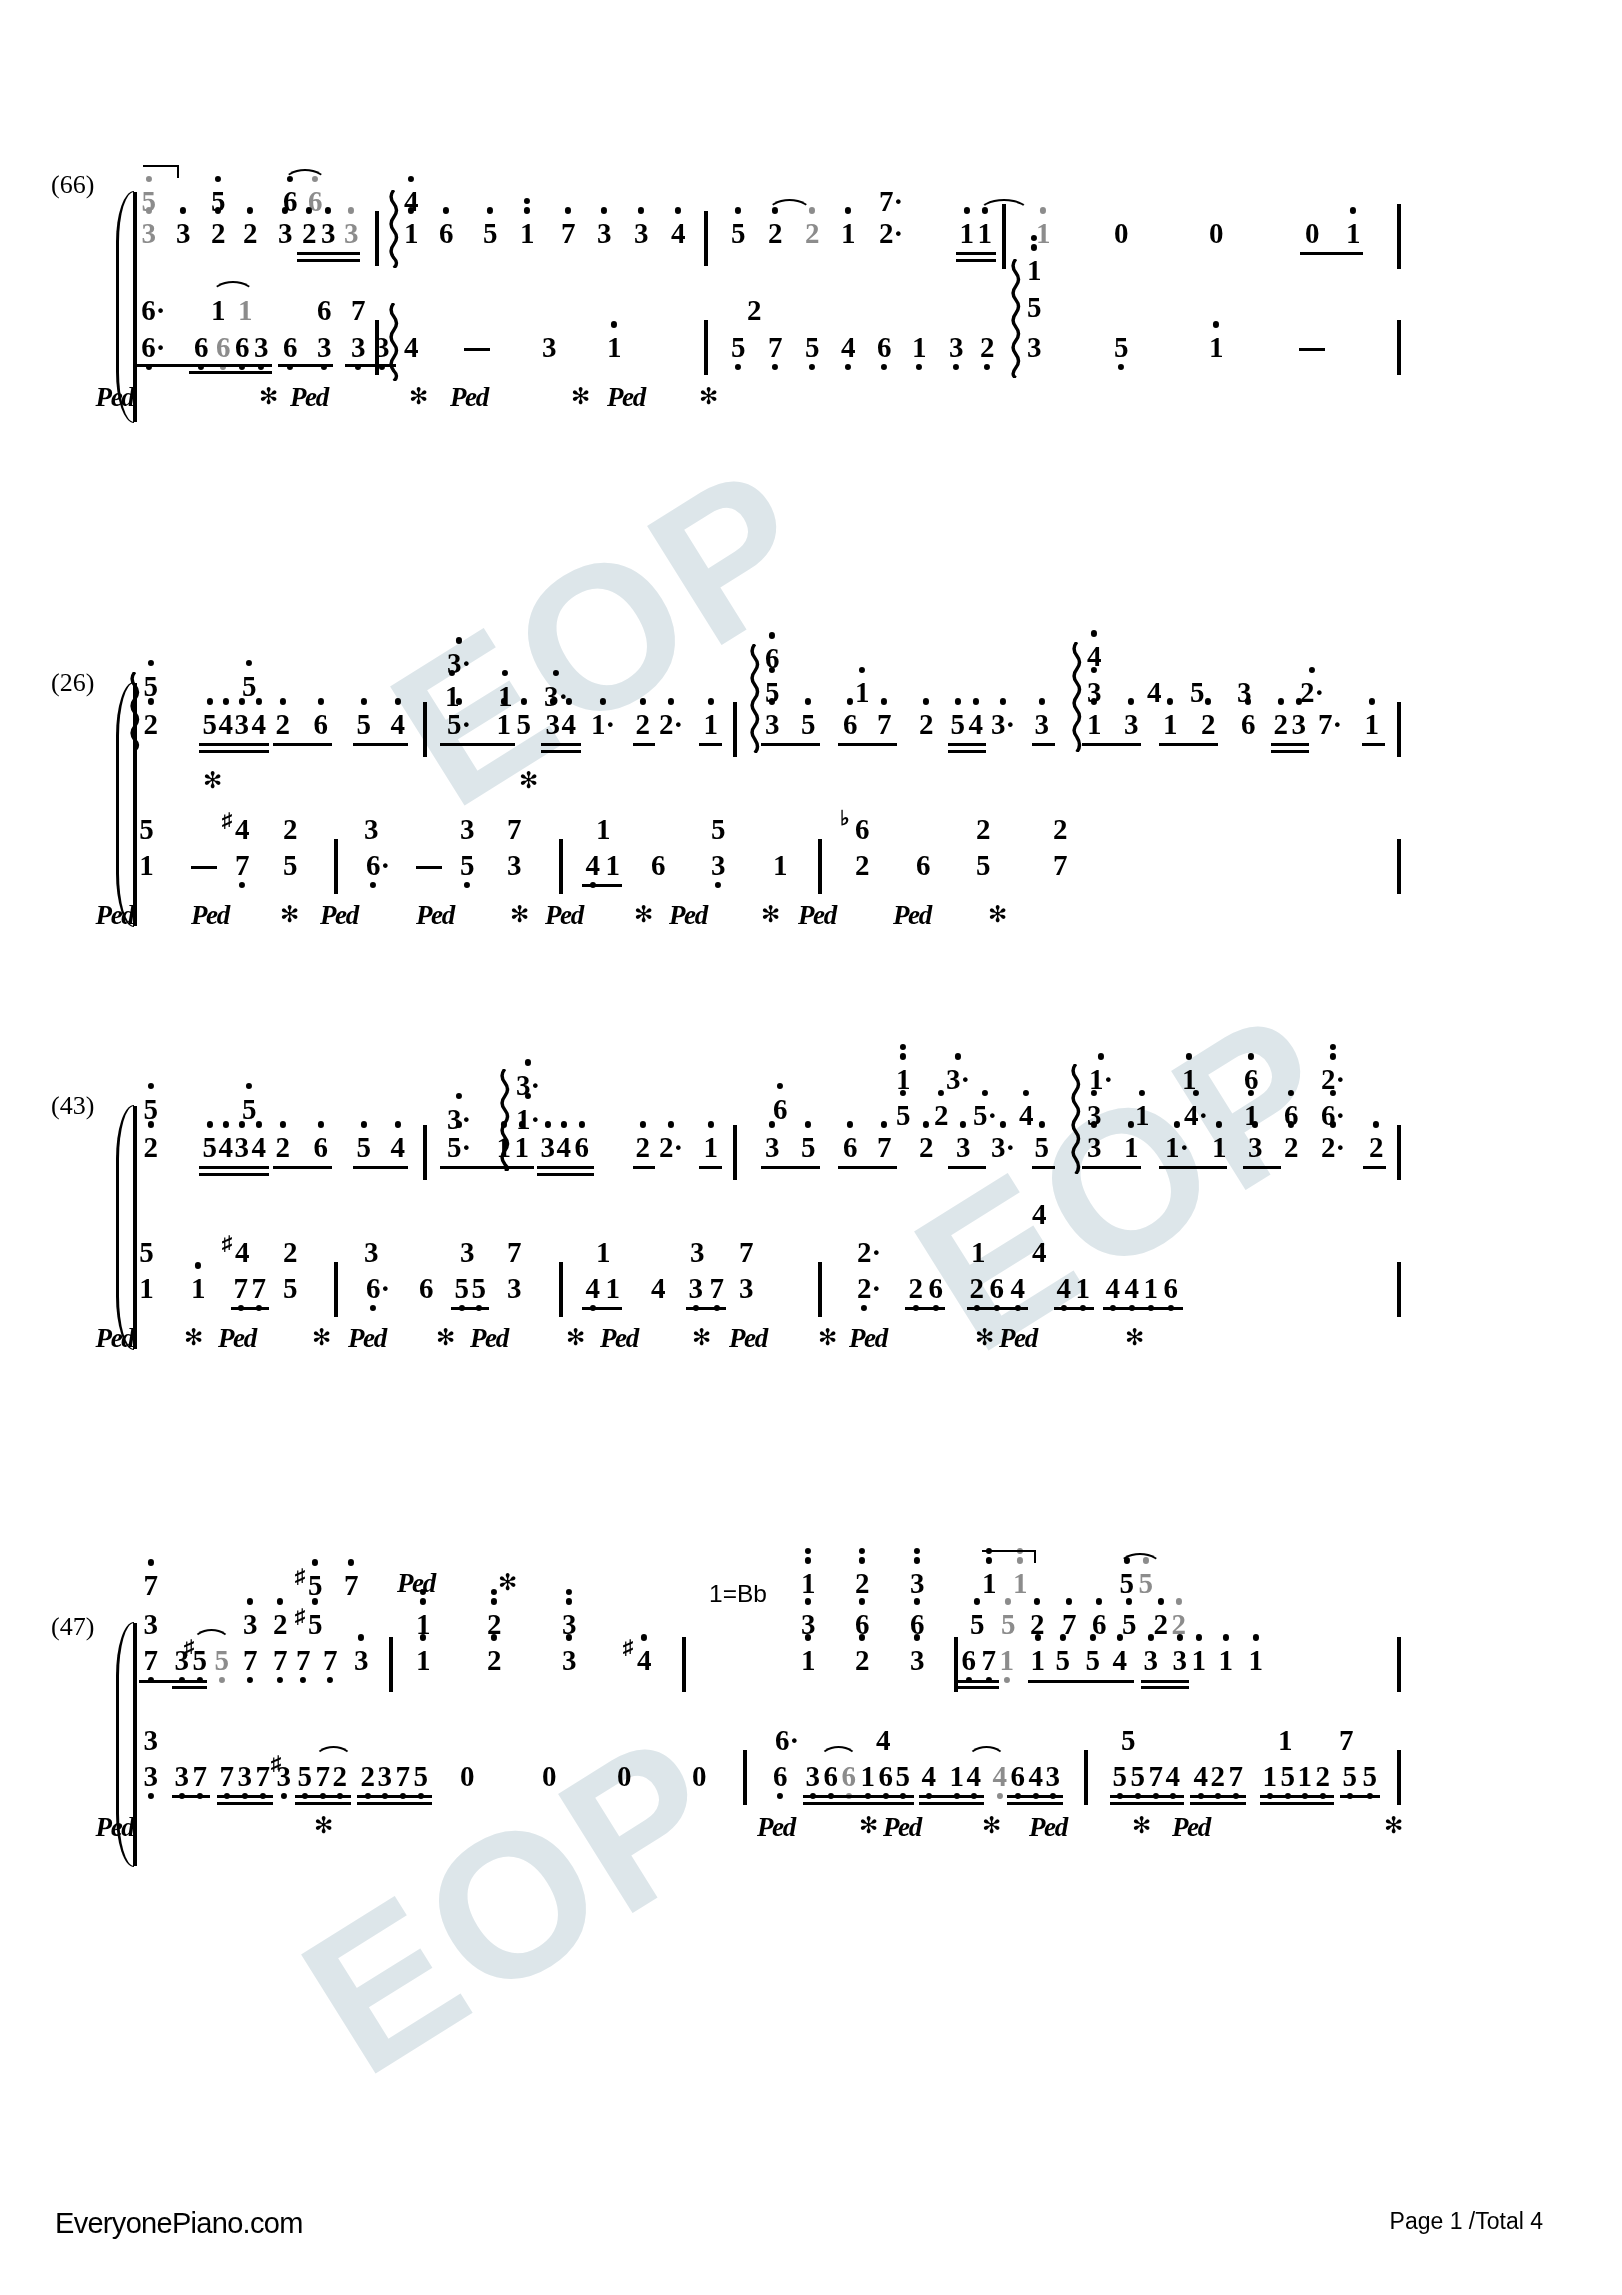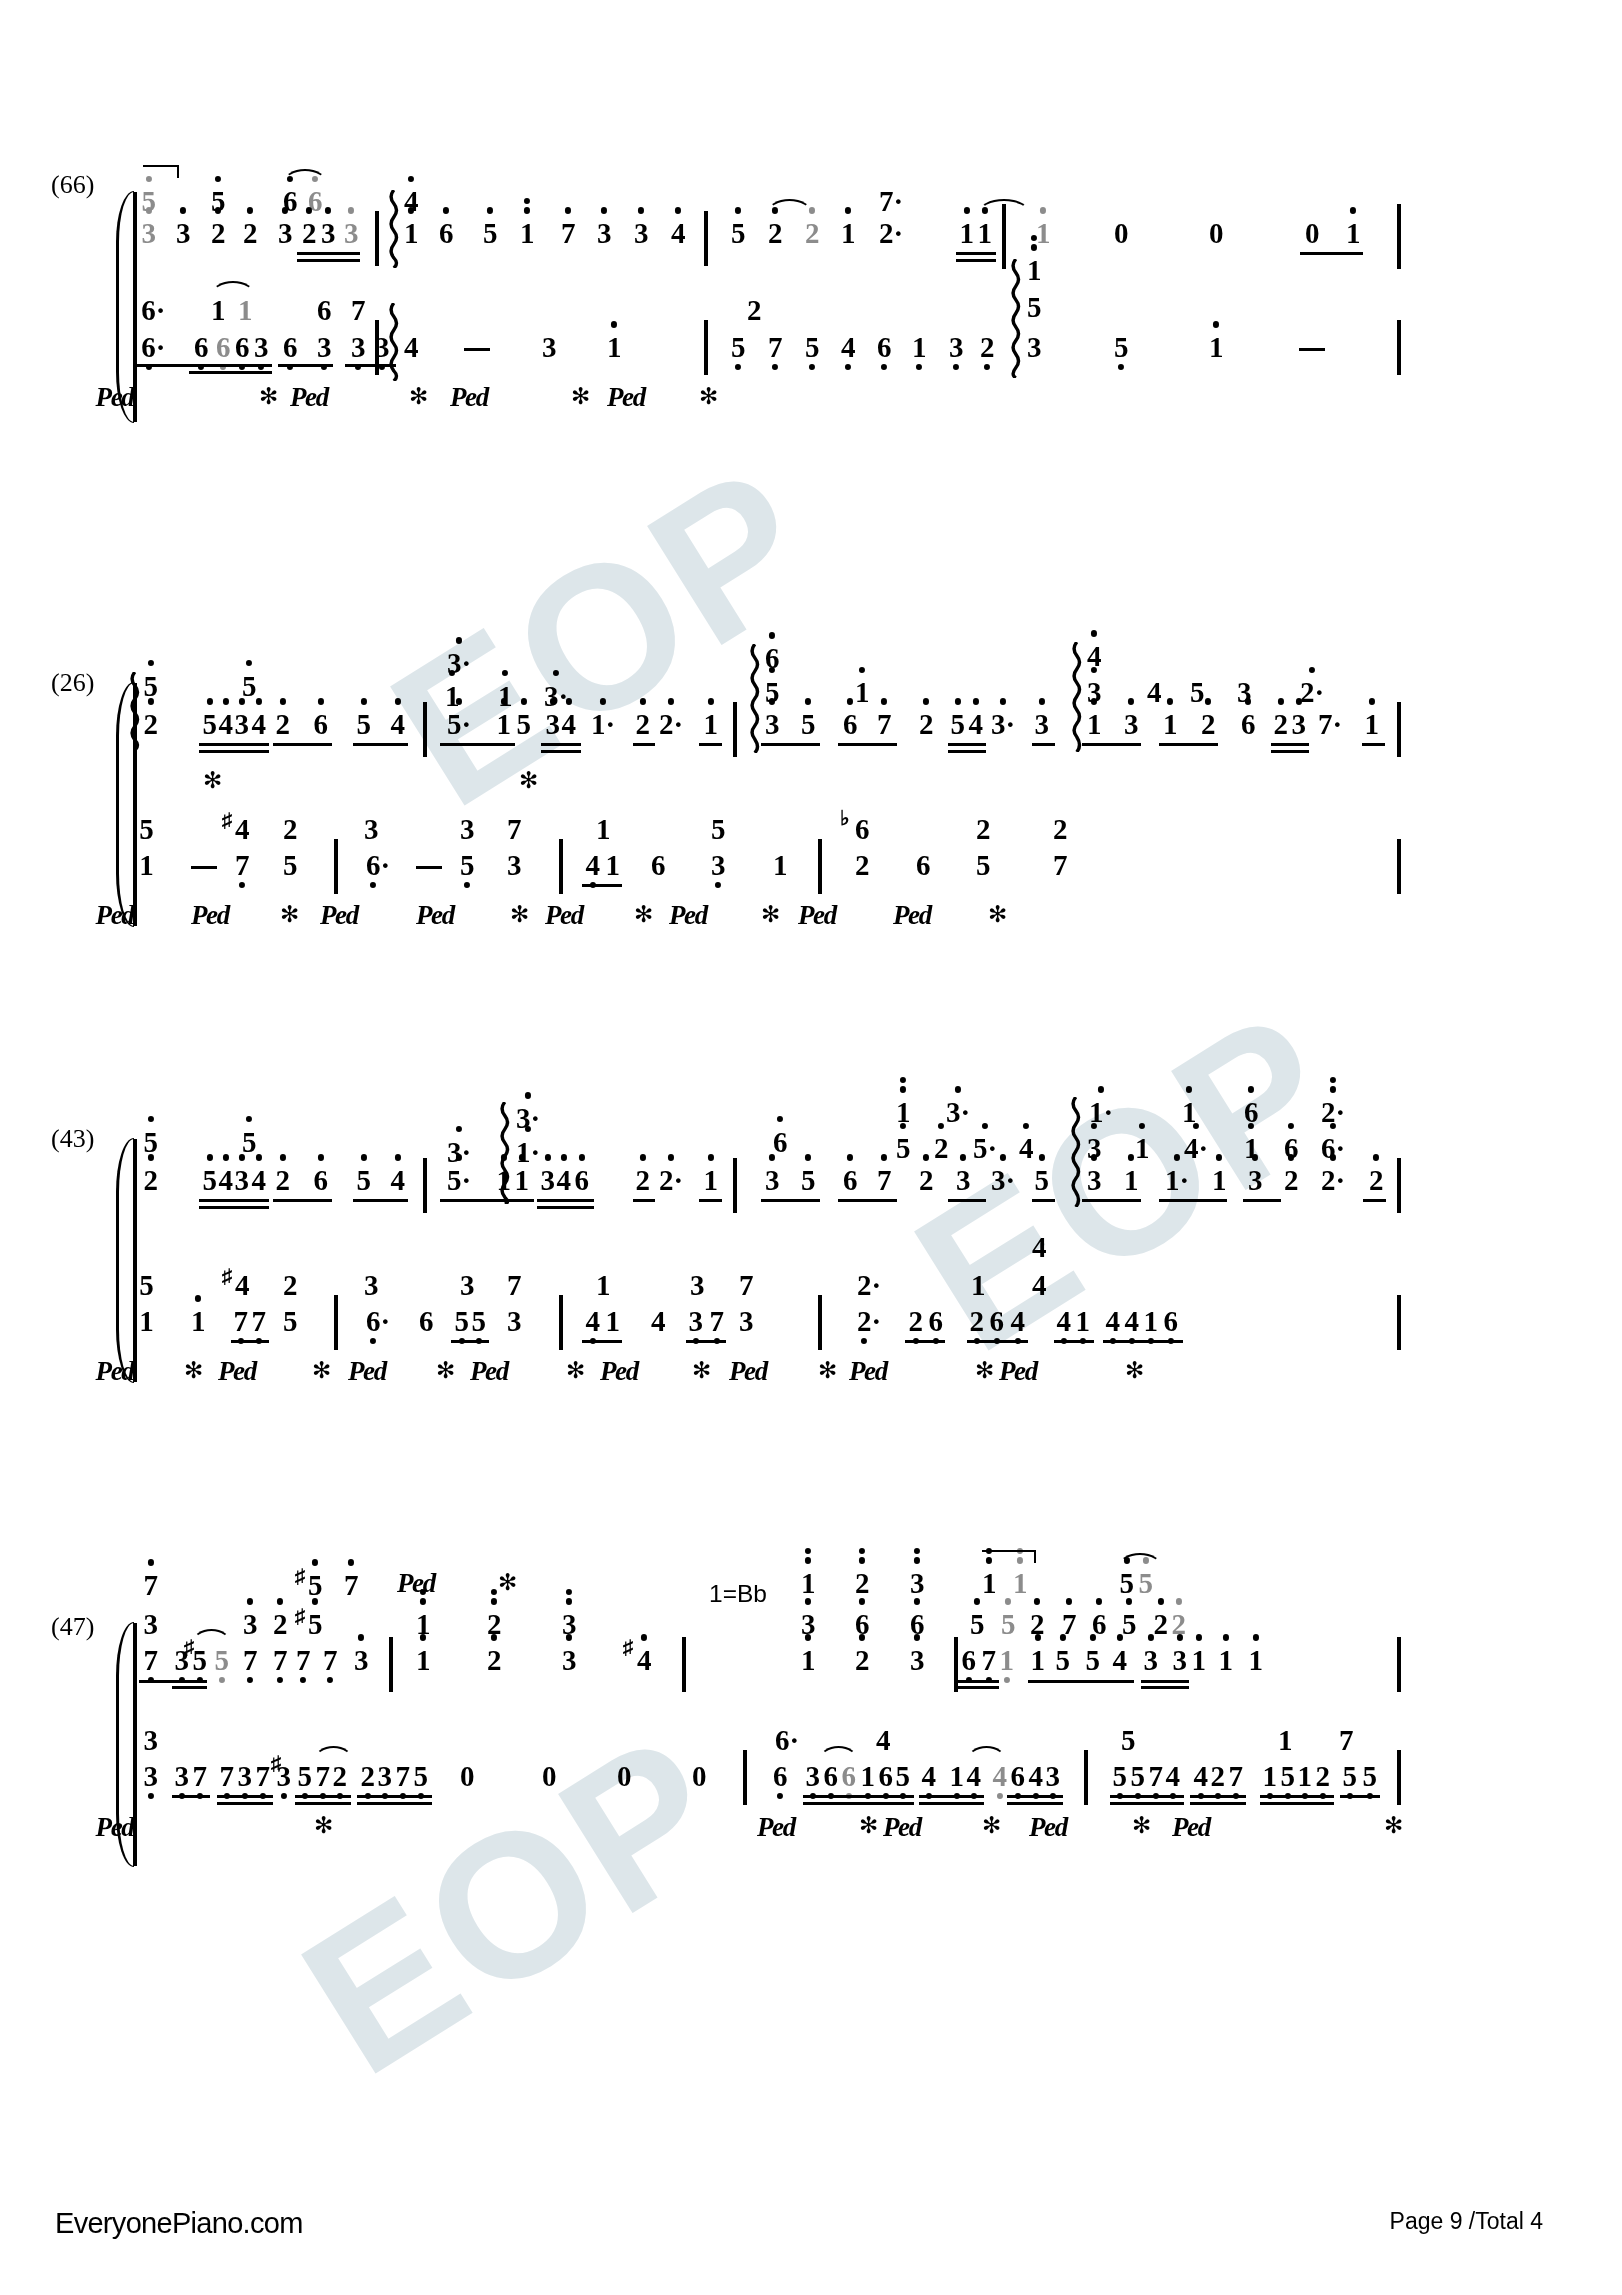--- a/index.html
+++ b/index.html
@@ -392,21 +392,21 @@
     <div class="pedstar" style="left:394px;top:228px;">✻</div>
     <div class="ped" style="left:429px;top:225px;">Ped</div>
     <div class="pedstar" style="left:518px;top:228px;">✻</div>
     <div class="ped" style="left:553px;top:225px;">Ped</div>
     <div class="pedstar" style="left:645px;top:228px;">✻</div>
     <div class="ped" style="left:682px;top:225px;">Ped</div>
     <div class="ped" style="left:777px;top:225px;">Ped</div>
     <div class="pedstar" style="left:872px;top:228px;">✻</div>
   </div>
 
-  <div class="system" id="sys3" style="left:116px;top:1131px;width:1390px;height:273px;">
+  <div class="system" id="sys3" style="left:116px;top:1098px;width:1390px;height:273px;">
 
     <div class="brace" style="left:0px;top:6.8px;height:245px;"></div>
     <div class="meas" style="left:-65px;top:-6.8px;">(43)</div>
 
     <div class="n" style="left:24.5px;top:-3.4px;width:20.4px;">5<span class="dotU"></span></div>
     <div class="n" style="left:123px;top:-3.4px;width:20.4px;">5<span class="dotU"></span></div>
     <div class="n" style="left:24.5px;top:35px;width:20.4px;">2<span class="dotU"></span></div>
     <div class="n" style="left:85px;top:35px;width:17.7px;">5<span class="dotU"></span></div>
     <div class="n" style="left:101px;top:35px;width:17.7px;">4<span class="dotU"></span></div>
     <div class="n" style="left:117px;top:35px;width:17.7px;">3<span class="dotU"></span></div>
@@ -743,16 +743,16 @@
     <div class="pedstar" style="left:743px;top:219px;">✻</div>
     <div class="ped" style="left:767px;top:217px;">Ped</div>
     <div class="pedstar" style="left:866px;top:219px;">✻</div>
     <div class="ped" style="left:913px;top:217px;">Ped</div>
     <div class="pedstar" style="left:1016px;top:219px;">✻</div>
     <div class="ped" style="left:1056px;top:217px;">Ped</div>
     <div class="pedstar" style="left:1268px;top:219px;">✻</div>
   </div>
 
   <div class="footer-left">EveryonePiano.com</div>
-  <div class="footer-right">Page 9 /Total 4</div>
+  <div class="footer-right">Page 1 /Total 4</div>
 
 </div>
 
 
 </body></html>

